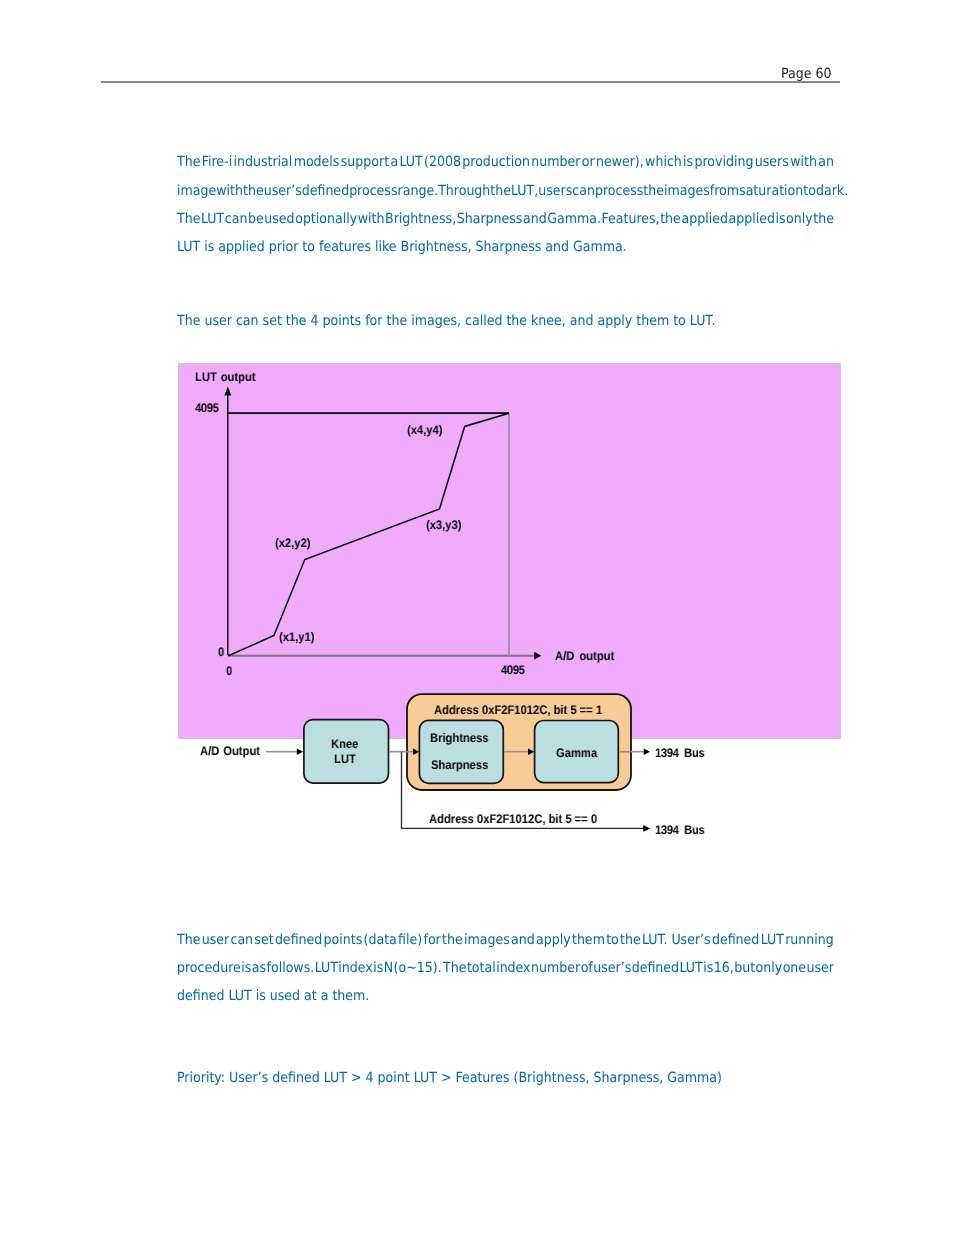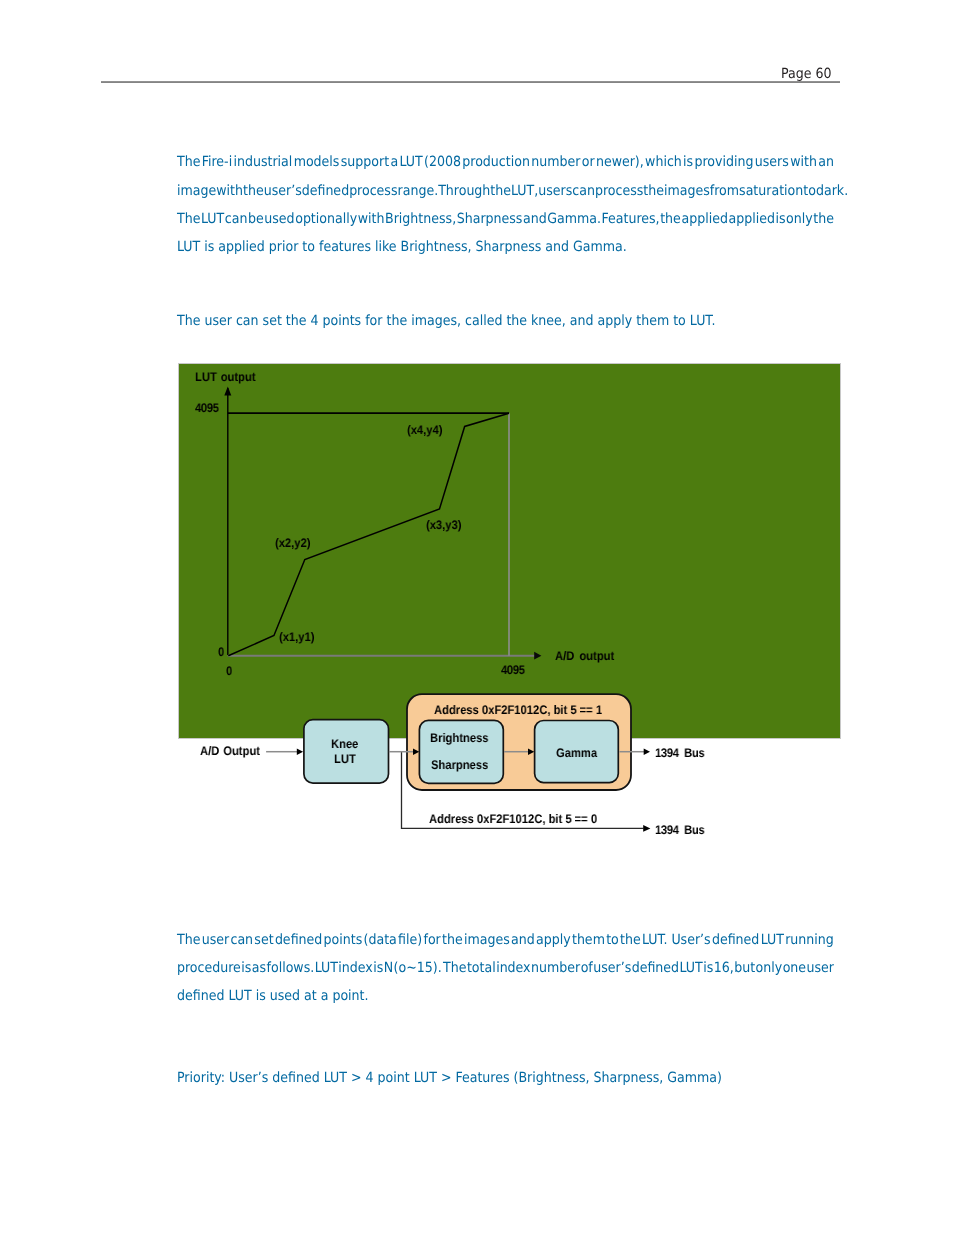--- a/index.html
+++ b/index.html
@@ -15,21 +15,21 @@
   .hdr-right{position:absolute;left:600px;top:65.6px;width:231.5px;text-align:right;font-size:14px;color:#231f20;}
 
   
   .blk{position:absolute;left:177px;width:657px;}
   .ln{font-size:14px;color:#0369a1;line-height:28.33px;height:28.33px;
       display:flex;justify-content:space-between;white-space:pre;}
   .ln.last{justify-content:flex-start;}
 
   
   .fig{position:absolute;left:178px;top:363px;width:663px;height:376px;
-       border:1px solid #c8c8c8;background:#4d7c0f;box-sizing:border-box;}
+       border:1px solid #c8c8c8;background:#f0abfc;box-sizing:border-box;}
   .fig svg{position:absolute;left:0;top:0;}
   .ftxt{position:absolute;white-space:nowrap;color:#000;will-change:transform;
         font-family:"Liberation Sans",sans-serif;font-weight:bold;font-size:12.5px;line-height:12px;
         transform:scaleX(0.896);transform-origin:0 0;}
 
   .num{letter-spacing:-0.35px;}
   .y-title{left:16px;top:6.5px;word-spacing:0.9px;}
   .y-max  {left:15.8px;top:38.2px;}
   .y-min  {left:39px;top:282px;}
   .x-min  {left:47.2px;top:300.5px;}
@@ -131,20 +131,20 @@
     <div class="ftxt gam">Gamma</div>
     <div class="ftxt addr1">Address 0xF2F1012C, bit 5 == 1</div>
     <div class="ftxt addr0">Address 0xF2F1012C, bit 5 == 0</div>
     <div class="ftxt bus1 num">1394 Bus</div>
     <div class="ftxt bus0 num">1394 Bus</div>
   </div>
 
   <div class="blk" style="top:925.7px">
     <div class="ln"><span>The</span><span>user</span><span>can</span><span>set</span><span>defined</span><span>points</span><span>(data</span><span>file)</span><span>for</span><span>the</span><span>images</span><span>and</span><span>apply</span><span>them</span><span>to</span><span>the</span><span>LUT.</span><span></span><span></span><span>User’s</span><span>defined</span><span>LUT</span><span>running</span></div>
     <div class="ln"><span>procedure</span><span>is</span><span>as</span><span>follows.</span><span>LUT</span><span>index</span><span>is</span><span>N</span><span>(o~15).</span><span></span><span></span><span>The</span><span>total</span><span>index</span><span>number</span><span>of</span><span>user’s</span><span>defined</span><span>LUT</span><span>is</span><span>16,</span><span>but</span><span>only</span><span>one</span><span>user</span></div>
-    <div class="ln last"><span>defined </span><span>LUT </span><span>is </span><span>used </span><span>at </span><span>a </span><span>point.</span></div>
+    <div class="ln last"><span>defined </span><span>LUT </span><span>is </span><span>used </span><span>at </span><span>a </span><span>them.</span></div>
   </div>
 
   <div class="blk" style="top:1064px">
     <div class="ln last"><span>Priority: </span><span>User’s </span><span>defined </span><span>LUT </span><span>&gt; </span><span>4 </span><span>point </span><span>LUT </span><span>&gt; </span><span>Features </span><span>(Brightness, </span><span>Sharpness, </span><span>Gamma)</span></div>
   </div>
 
 </div>
 
 </body></html>

